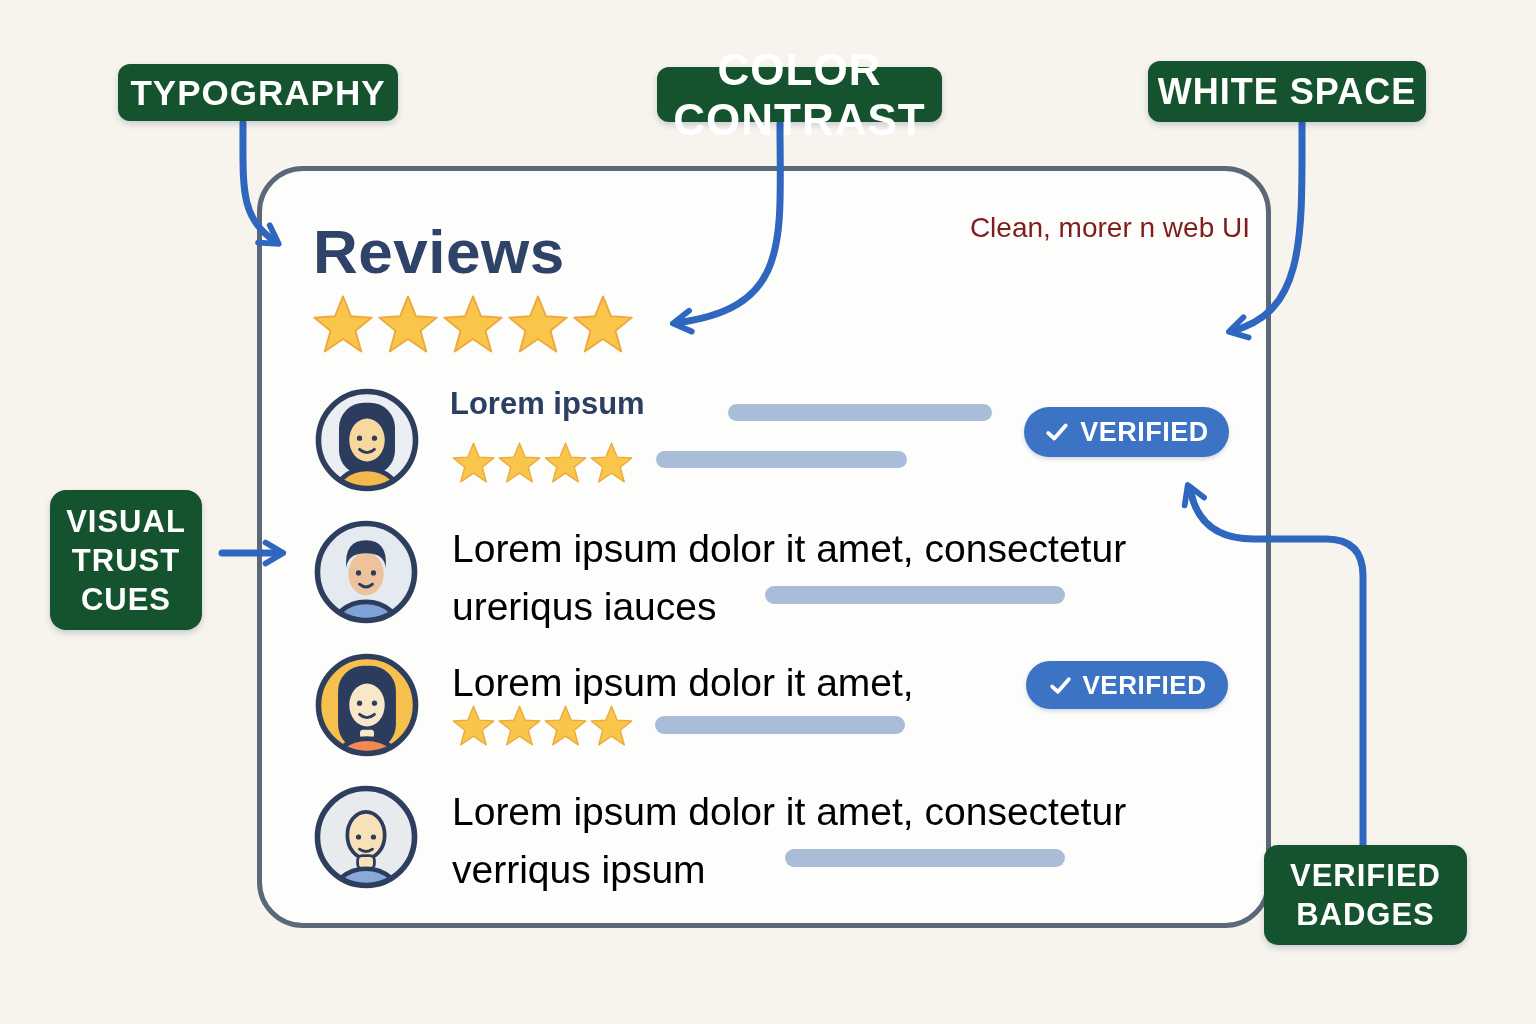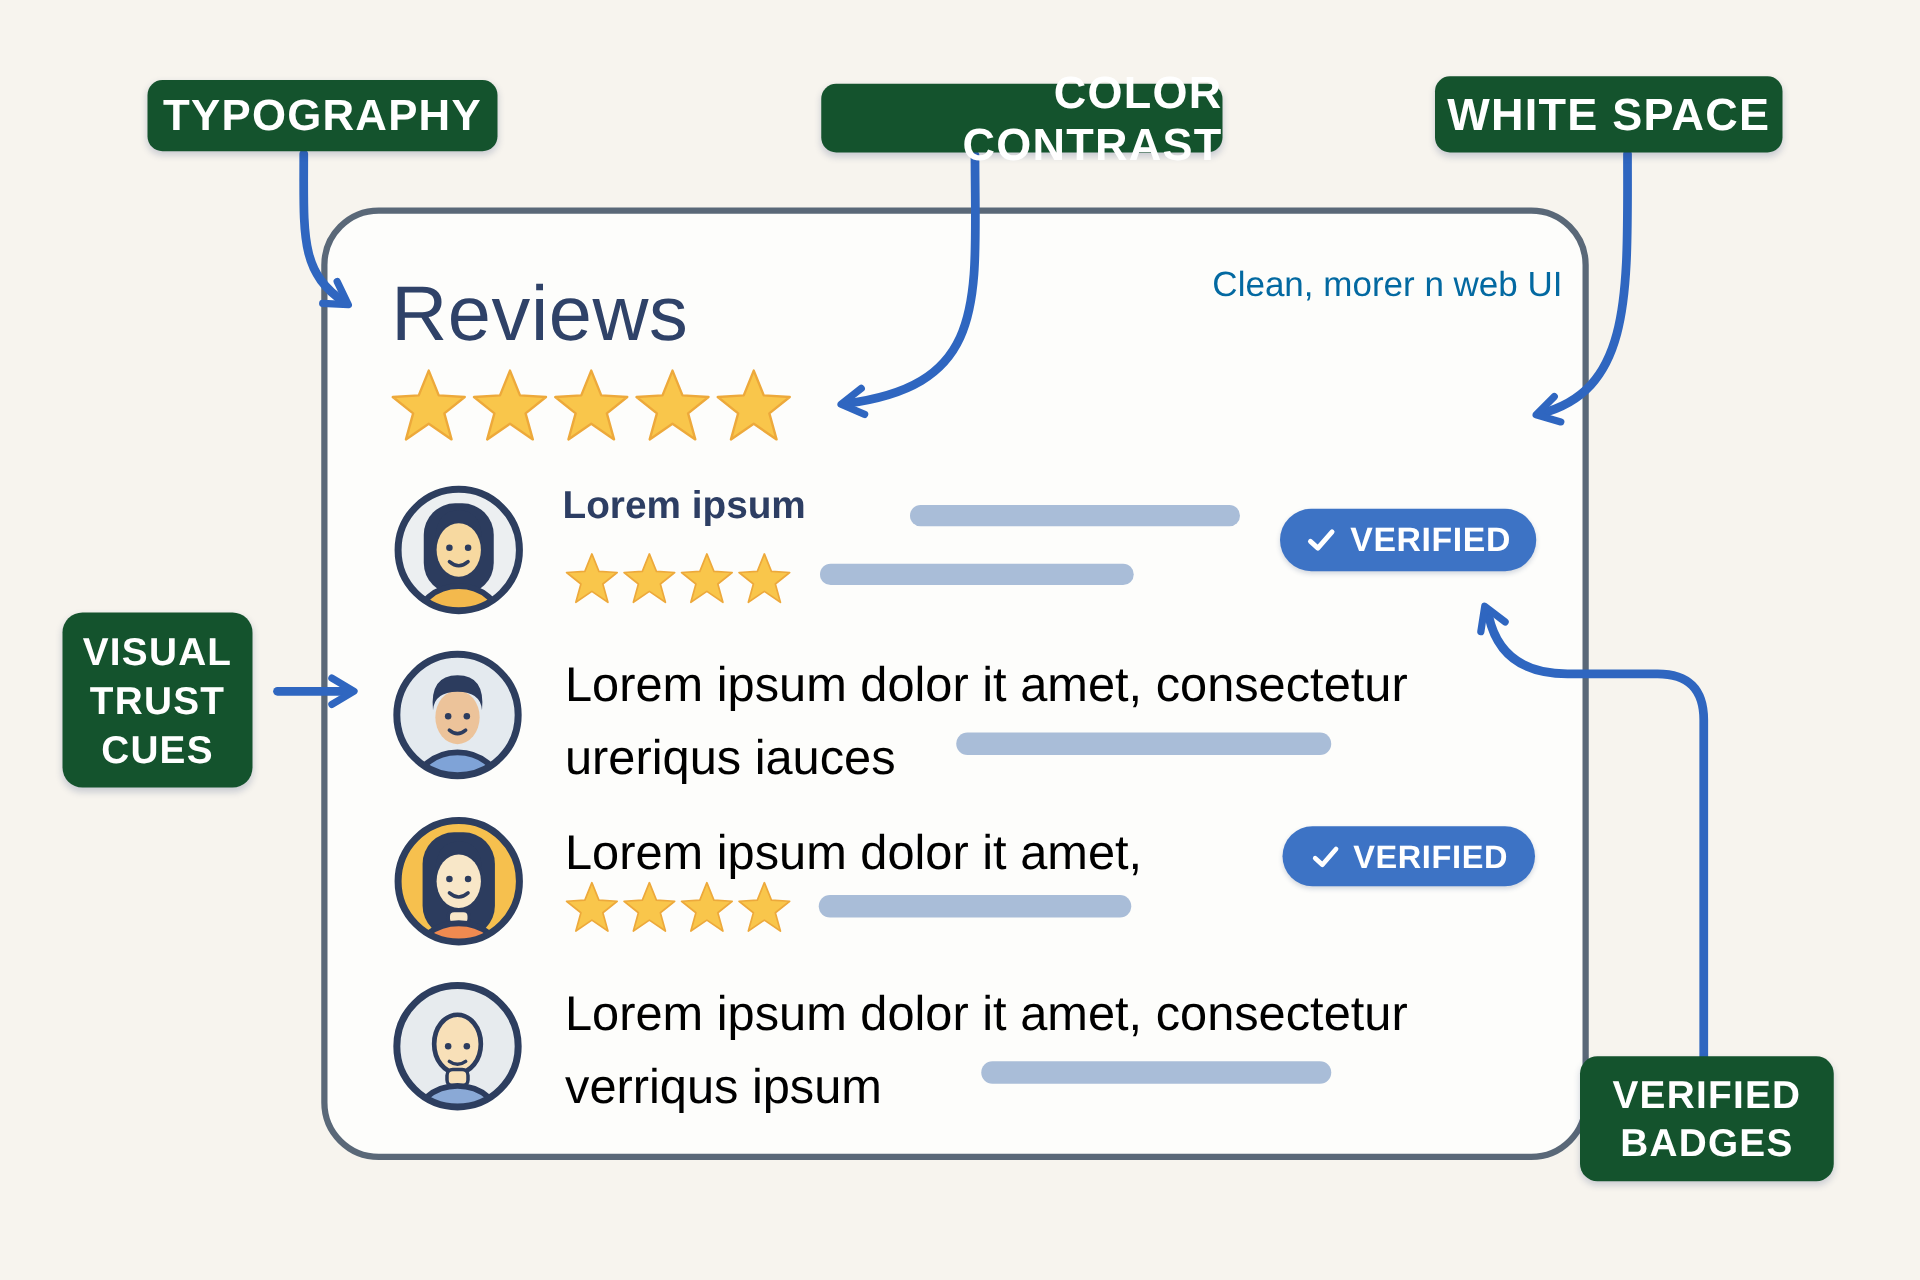--- a/index.html
+++ b/index.html
@@ -15,26 +15,26 @@
   }
   .arrows{position:absolute;left:0;top:0;width:1536px;height:1024px;z-index:2;pointer-events:none;}
   .label{
     position:absolute;background:#14532d;color:#FFFFFF;font-weight:bold;
     display:flex;align-items:center;justify-content:center;text-align:center;
     border-radius:12px;z-index:3;letter-spacing:1px;
     box-shadow:0 3px 6px rgba(35,60,110,0.22);
   }
   .label.col{flex-direction:column;}
   .title{
-    position:absolute;left:313px;top:216px;font-size:62px;font-weight:normal;
+    position:absolute;left:313px;top:216px;font-size:62px;font-weight:bold;
     color:#2F4268;z-index:1;letter-spacing:0.5px;
   }
   .subtitle{
     position:absolute;left:950px;top:212px;width:300px;text-align:right;
-    font-size:28px;color:#0369a1;z-index:1;
+    font-size:28px;color:#7f1d1d;z-index:1;
   }
   .stars{position:absolute;display:flex;gap:1px;z-index:1;}
   .stars svg{display:block;}
   .avatar{position:absolute;width:112px;height:112px;z-index:1;}
   .avatar svg{display:block;width:100%;height:100%;}
   .name{
     position:absolute;left:450px;top:386px;font-size:31px;font-weight:bold;
     color:#2D3E63;z-index:1;
   }
   .body-text{position:absolute;left:452px;color:#000000;font-size:39px;line-height:58px;z-index:1;}
@@ -225,21 +225,21 @@
       <path d="M243,123 C243,190 240,218 276,242" marker-end="url(#ah)"></path>
       <path d="M780,124 C780,240 792,308 676,323" marker-end="url(#ah)"></path>
       <path d="M1302,123 C1302,235 1306,312 1232,331" marker-end="url(#ah)"></path>
       <path d="M222,553 L280,553" marker-end="url(#ah)"></path>
       <path d="M1363,848 L1363,576 Q1363,539 1326,539 L1254,539 Q1201,539 1191,493 L1189,488" marker-end="url(#ah)"></path>
     </g>
   </svg>
 
   <div class="label" style="left:118px;top:64px;width:280px;height:57px;font-size:35px;">TYPOGRAPHY</div>
 
-  <div class="label" style="left:657px;top:67px;width:321px;height:55px;font-size:36px;text-align:right;">COLOR CONTRAST</div>
+  <div class="label" style="left:657px;top:67px;width:285px;height:55px;font-size:44px;">COLOR CONTRAST</div>
 
   <div class="label" style="left:1148px;top:61px;width:278px;height:61px;font-size:36px;">WHITE SPACE</div>
 
   <div class="label col" style="left:50px;top:490px;width:152px;height:140px;font-size:31px;line-height:39px;border-radius:16px;">
     <span>VISUAL</span>
     <span>TRUST</span>
     <span>CUES</span>
   </div>
 
   <div class="label col" style="left:1264px;top:845px;width:203px;height:100px;font-size:31px;line-height:39px;border-radius:14px;">

